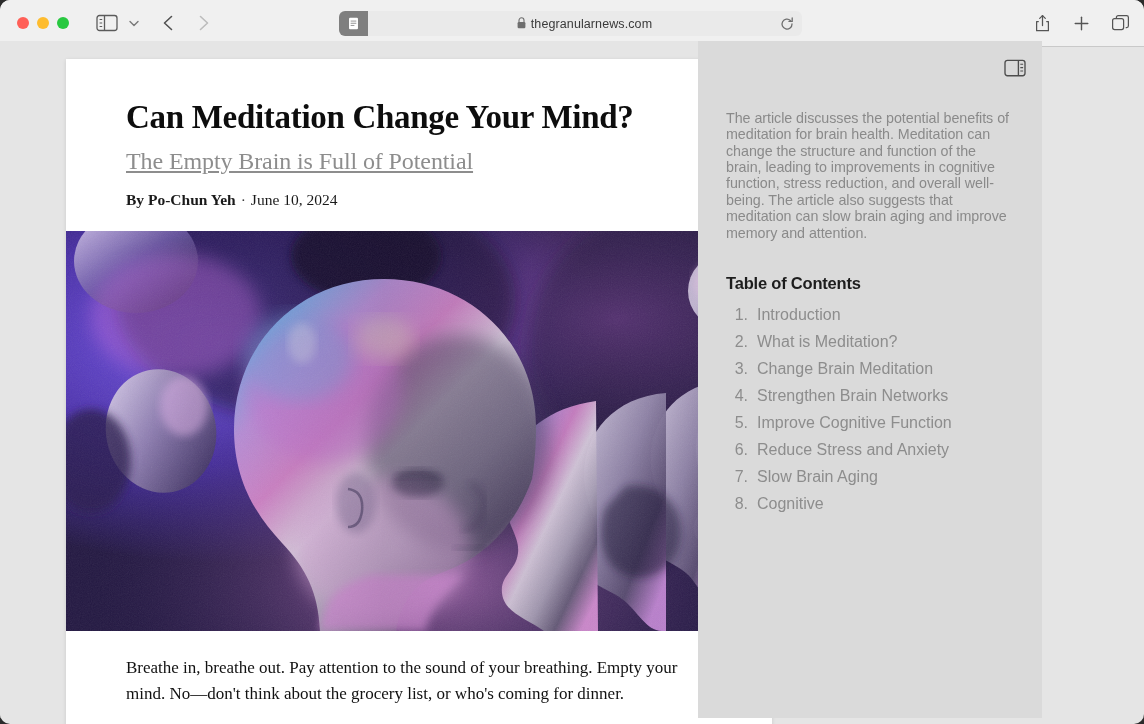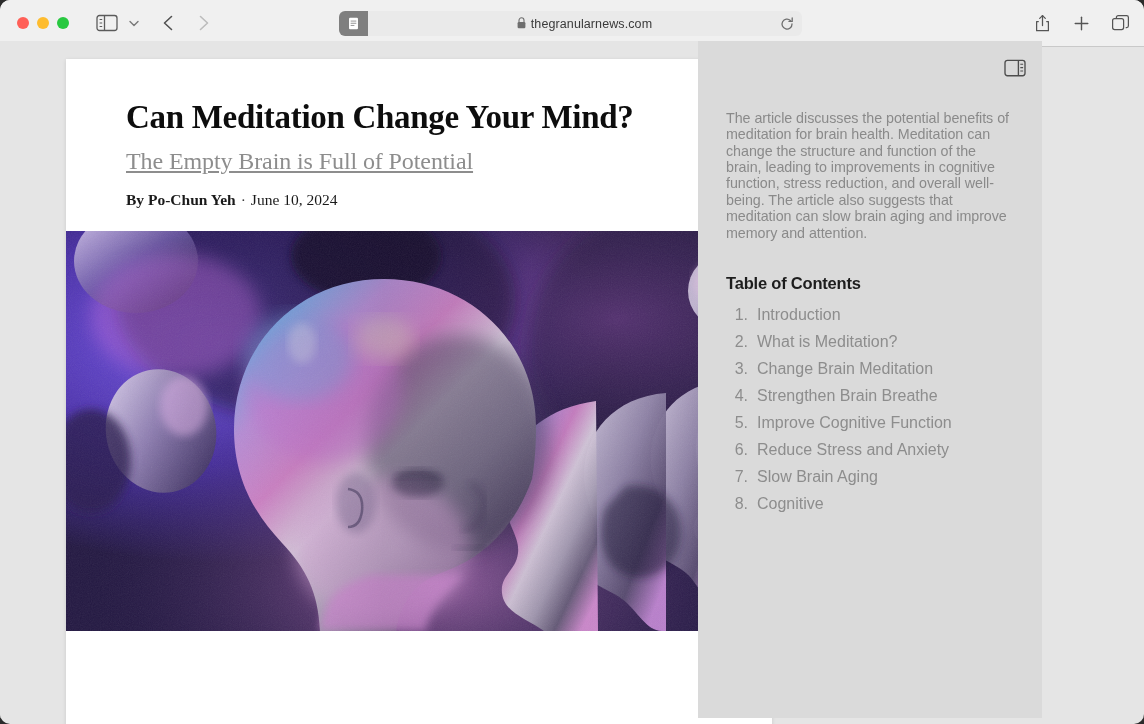--- a/index.html
+++ b/index.html
@@ -433,20 +433,21 @@
                    C534 331 530 298 540 276 Z" fill="#1c1336" opacity=".55" filter="url(#soft2)"></path>
           <ellipse cx="688" cy="250" rx="30" ry="58" fill="#cdbde6" opacity=".5" transform="rotate(18 688 250)"></ellipse>
           <ellipse cx="700" cy="320" rx="26" ry="48" fill="#8f7ec0" opacity=".45" filter="url(#soft2)"></ellipse>
 
           <rect width="706" height="400" fill="url(#darkVeil)" opacity=".35"></rect>
 
           <rect width="706" height="400" filter="url(#grain)" fill="#cbbbe0" opacity=".55"></rect>
         </svg>
       </div>
 
+      <p id="body-copy">Breathe in, breathe out. Pay attention to the sound of your breathing. Empty your mind. No—don't think about the grocery list, or who's coming for dinner.</p>
     </div>
 
     <div id="rail">
 
       <span id="rail-toggle" class="tb-icon">
         <svg viewBox="0 0 22 18" width="22" height="18" fill="none" stroke="currentColor" stroke-width="1.35">
           <rect x="1" y="1.3" width="20" height="15.4" rx="2.4"></rect>
           <line x1="14.4" y1="1.3" x2="14.4" y2="16.7"></line>
           <line x1="16.3" y1="5.2" x2="19.1" y2="5.2" stroke-width="1.1"></line>
           <line x1="16.3" y1="8.6" x2="19.1" y2="8.6" stroke-width="1.1"></line>
@@ -462,21 +463,21 @@
             <li>
               <span>Introduction</span>
             </li>
             <li>
               <span>What is Meditation?</span>
             </li>
             <li>
               <span>Change Brain Meditation</span>
             </li>
             <li>
-              <span>Strengthen Brain Breathe</span>
+              <span>Strengthen Brain Networks</span>
             </li>
             <li>
               <span>Improve Cognitive Function</span>
             </li>
             <li>
               <span>Reduce Stress and Anxiety</span>
             </li>
             <li>
               <span>Slow Brain Aging</span>
             </li>

